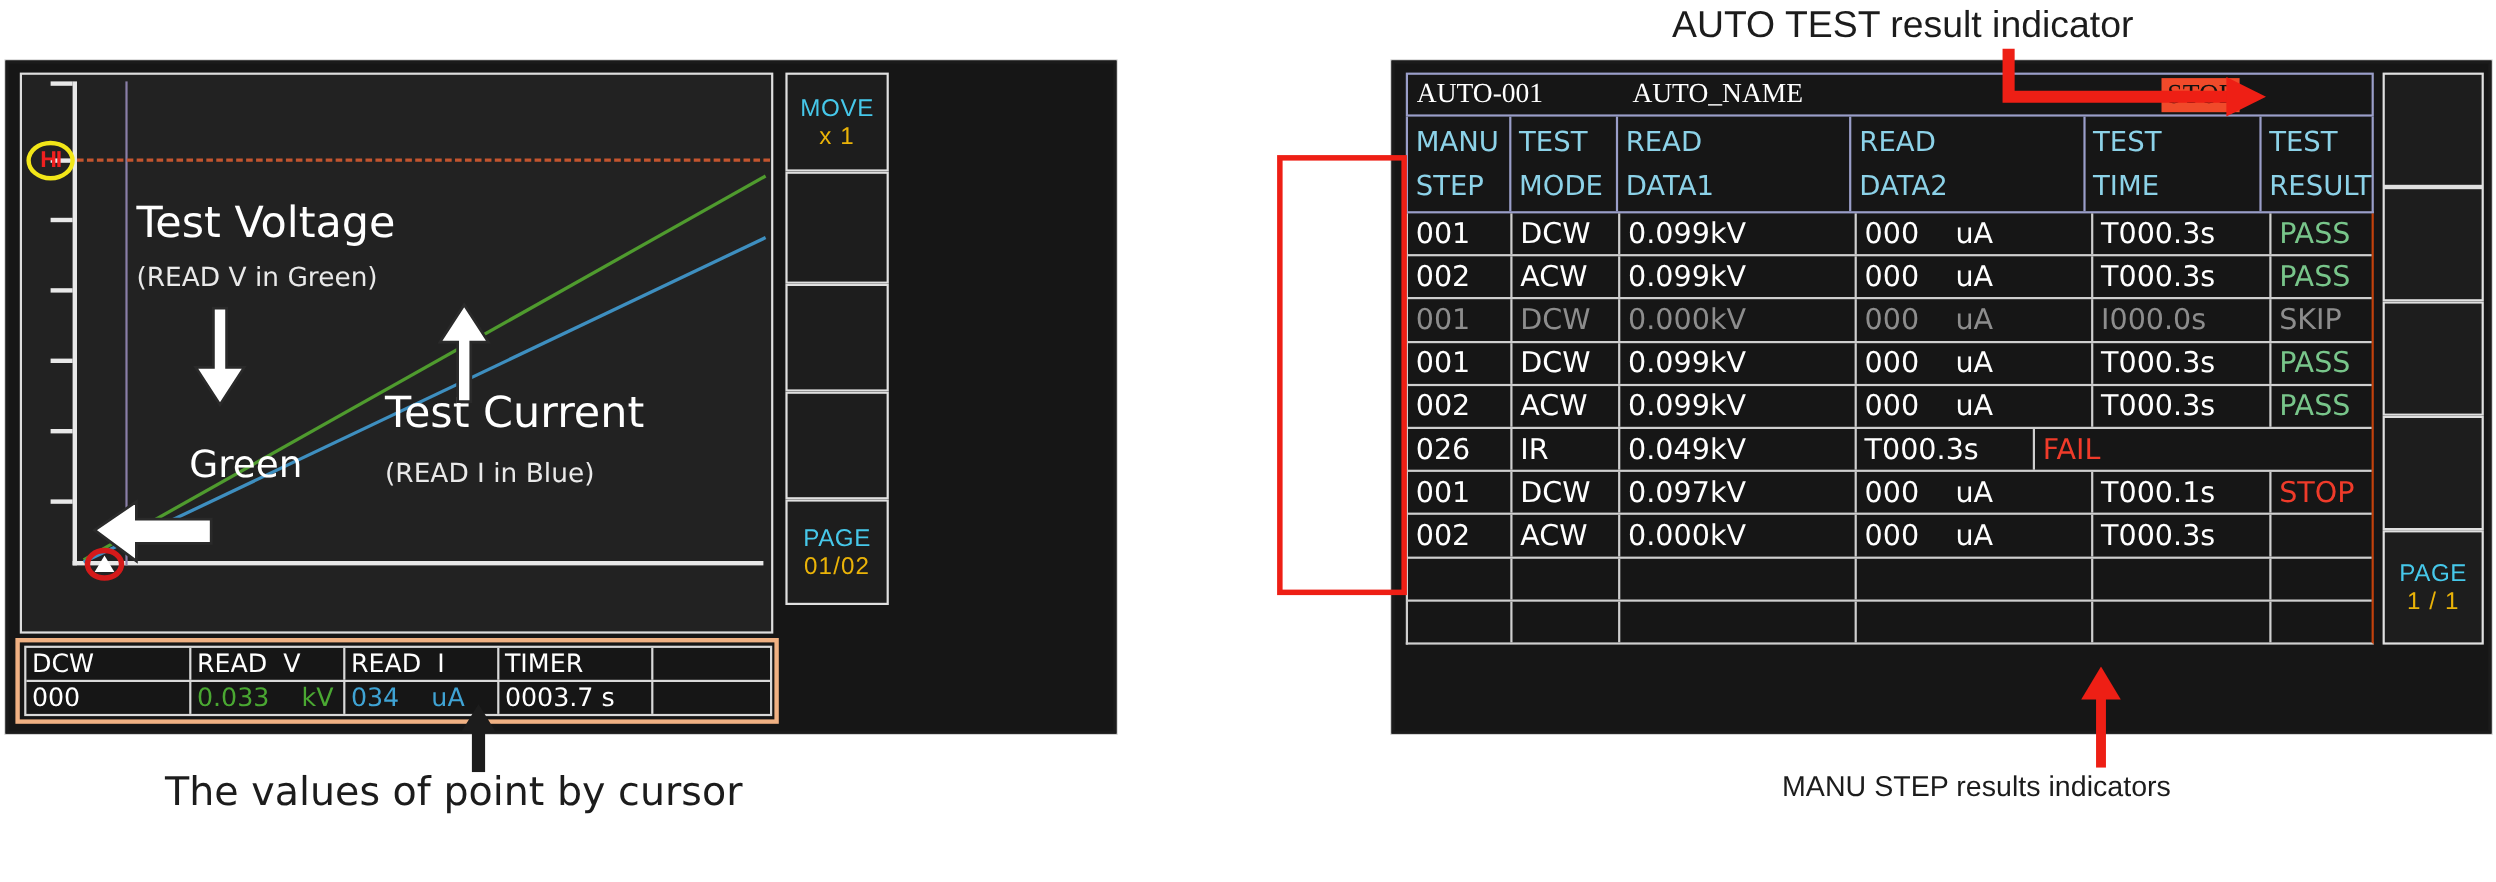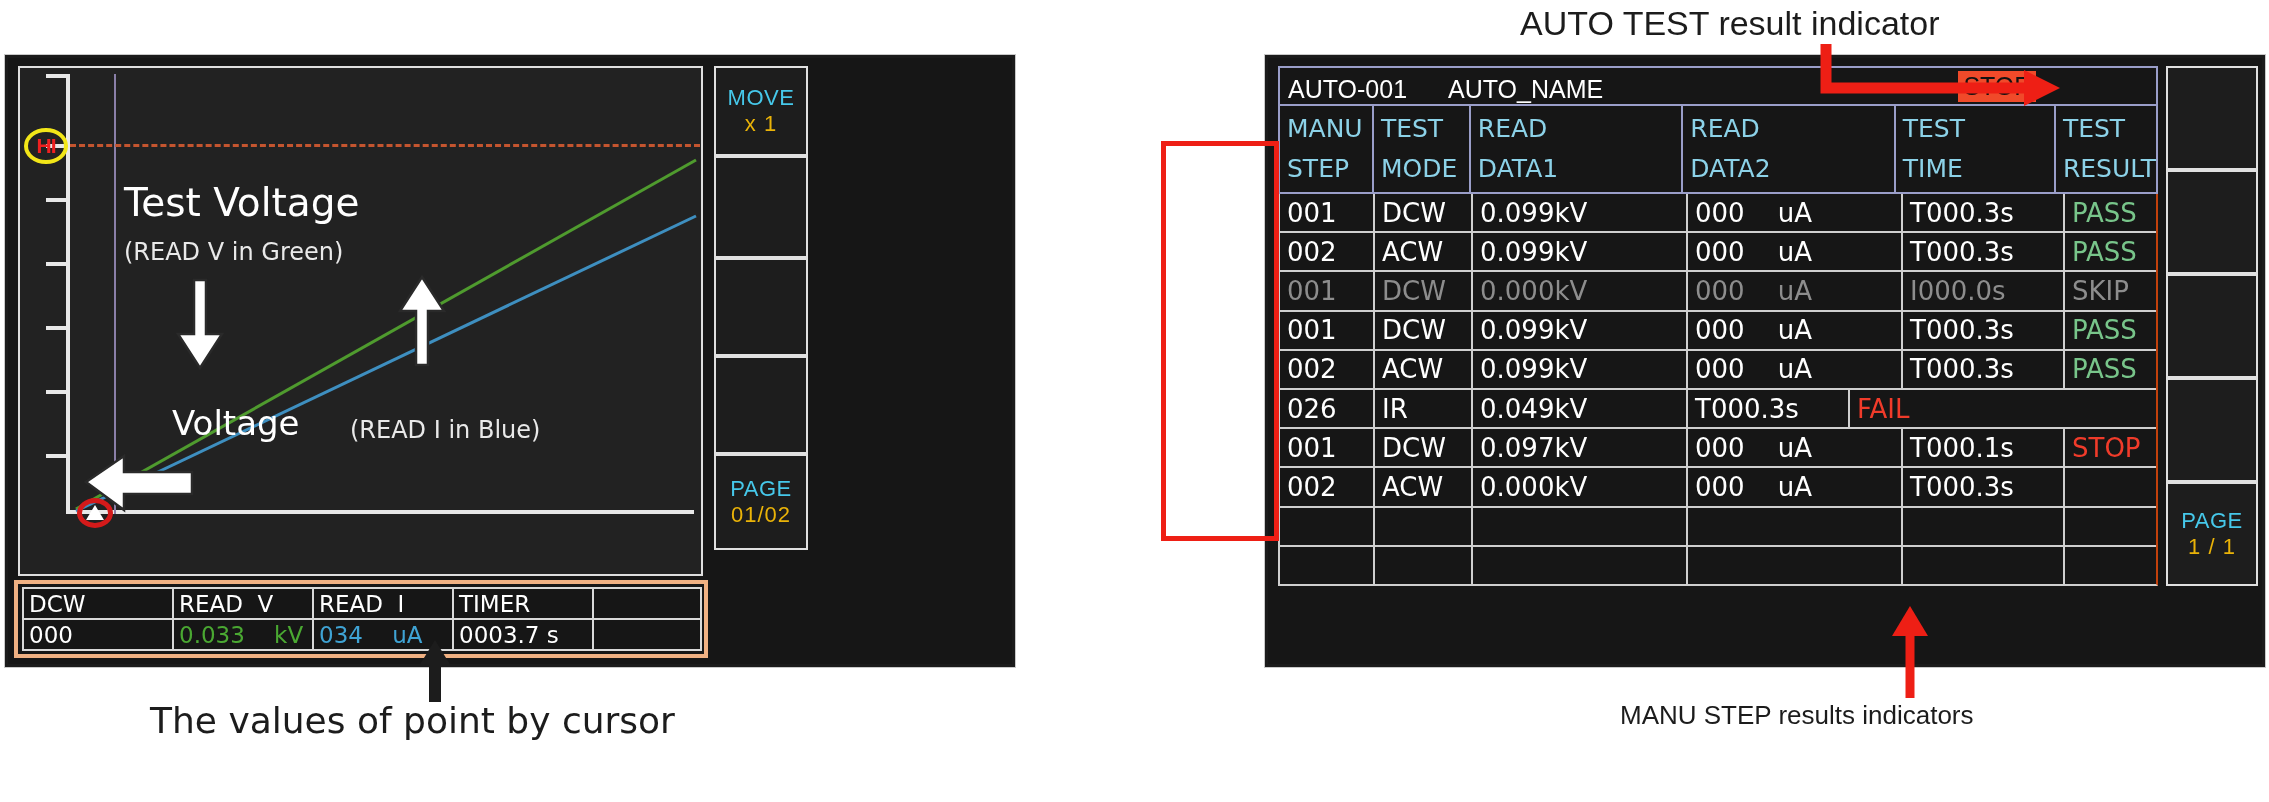--- a/index.html
+++ b/index.html
@@ -129,24 +129,25 @@
     border:3px solid #1b1b1b;
     box-sizing:border-box;
     box-shadow:0 0 0 1px #c9c9c9;
   }
   #auto-table{
     left:10px;top:8px;width:880px;height:520px;
     display:flex;flex-direction:column;
   }
   #auto-titlebar{
     height:40px;border:2px solid #9a9ec9;box-sizing:border-box;
-    display:flex;align-items:flex-end;
+    display:flex;align-items:center;
     color:#ffffff;font-size:25px;
-    font-family:Liberation Sans, sans-serif;
+    font-family:Liberation Serif, serif;
     position:relative;
+    gap:36px;
   }
   #auto-id{margin-left:8px;width:160px;}
   #auto-name{}
   #auto-status{
     position:absolute;right:120px;top:3px;
     background:#f04a2a;color:#111111;font-size:25px;
     padding:0 5px;line-height:31px;
   }
   #auto-head{
     height:88px;display:flex;
@@ -229,22 +230,23 @@
     <div class="abs" id="cursor-line"></div>
     <div class="abs" id="hi-line"></div>
 
     <svg class="abs" id="traces" viewBox="0 0 685 510">
       <line x1="56" y1="441" x2="676" y2="92" stroke="#4f9b2e" stroke-width="3"></line>
       <line x1="56" y1="443" x2="676" y2="148" stroke="#3e8fc0" stroke-width="3"></line>
     </svg>
 
     <div class="abs plot-label" id="lbl-test-voltage">Test Voltage</div>
     <div class="abs plot-label" id="lbl-read-v">(READ V in Green)</div>
+    <div class="abs plot-label" id="lbl-test-current">Test Current</div>
     <div class="abs plot-label" id="lbl-read-i">(READ I in Blue)</div>
-    <div class="abs plot-label" id="lbl-cursor">Voltage</div>
+    <div class="abs plot-label" id="lbl-cursor">Green</div>
 
     <svg class="abs" style="left:152px;top:208px;width:56px;height:96px" viewBox="0 0 56 96">
       <path class="arrow-white" d="M22 4 L34 4 L34 58 L50 58 L28 92 L6 58 L22 58 Z"></path>
     </svg>
 
     <svg class="abs" style="left:374px;top:205px;width:56px;height:96px" viewBox="0 0 56 96">
       <path class="arrow-white" d="M28 4 L50 38 L34 38 L34 92 L22 92 L22 38 L6 38 Z"></path>
     </svg>
 
     <svg class="abs" style="left:60px;top:380px;width:120px;height:78px" viewBox="0 0 120 78">

